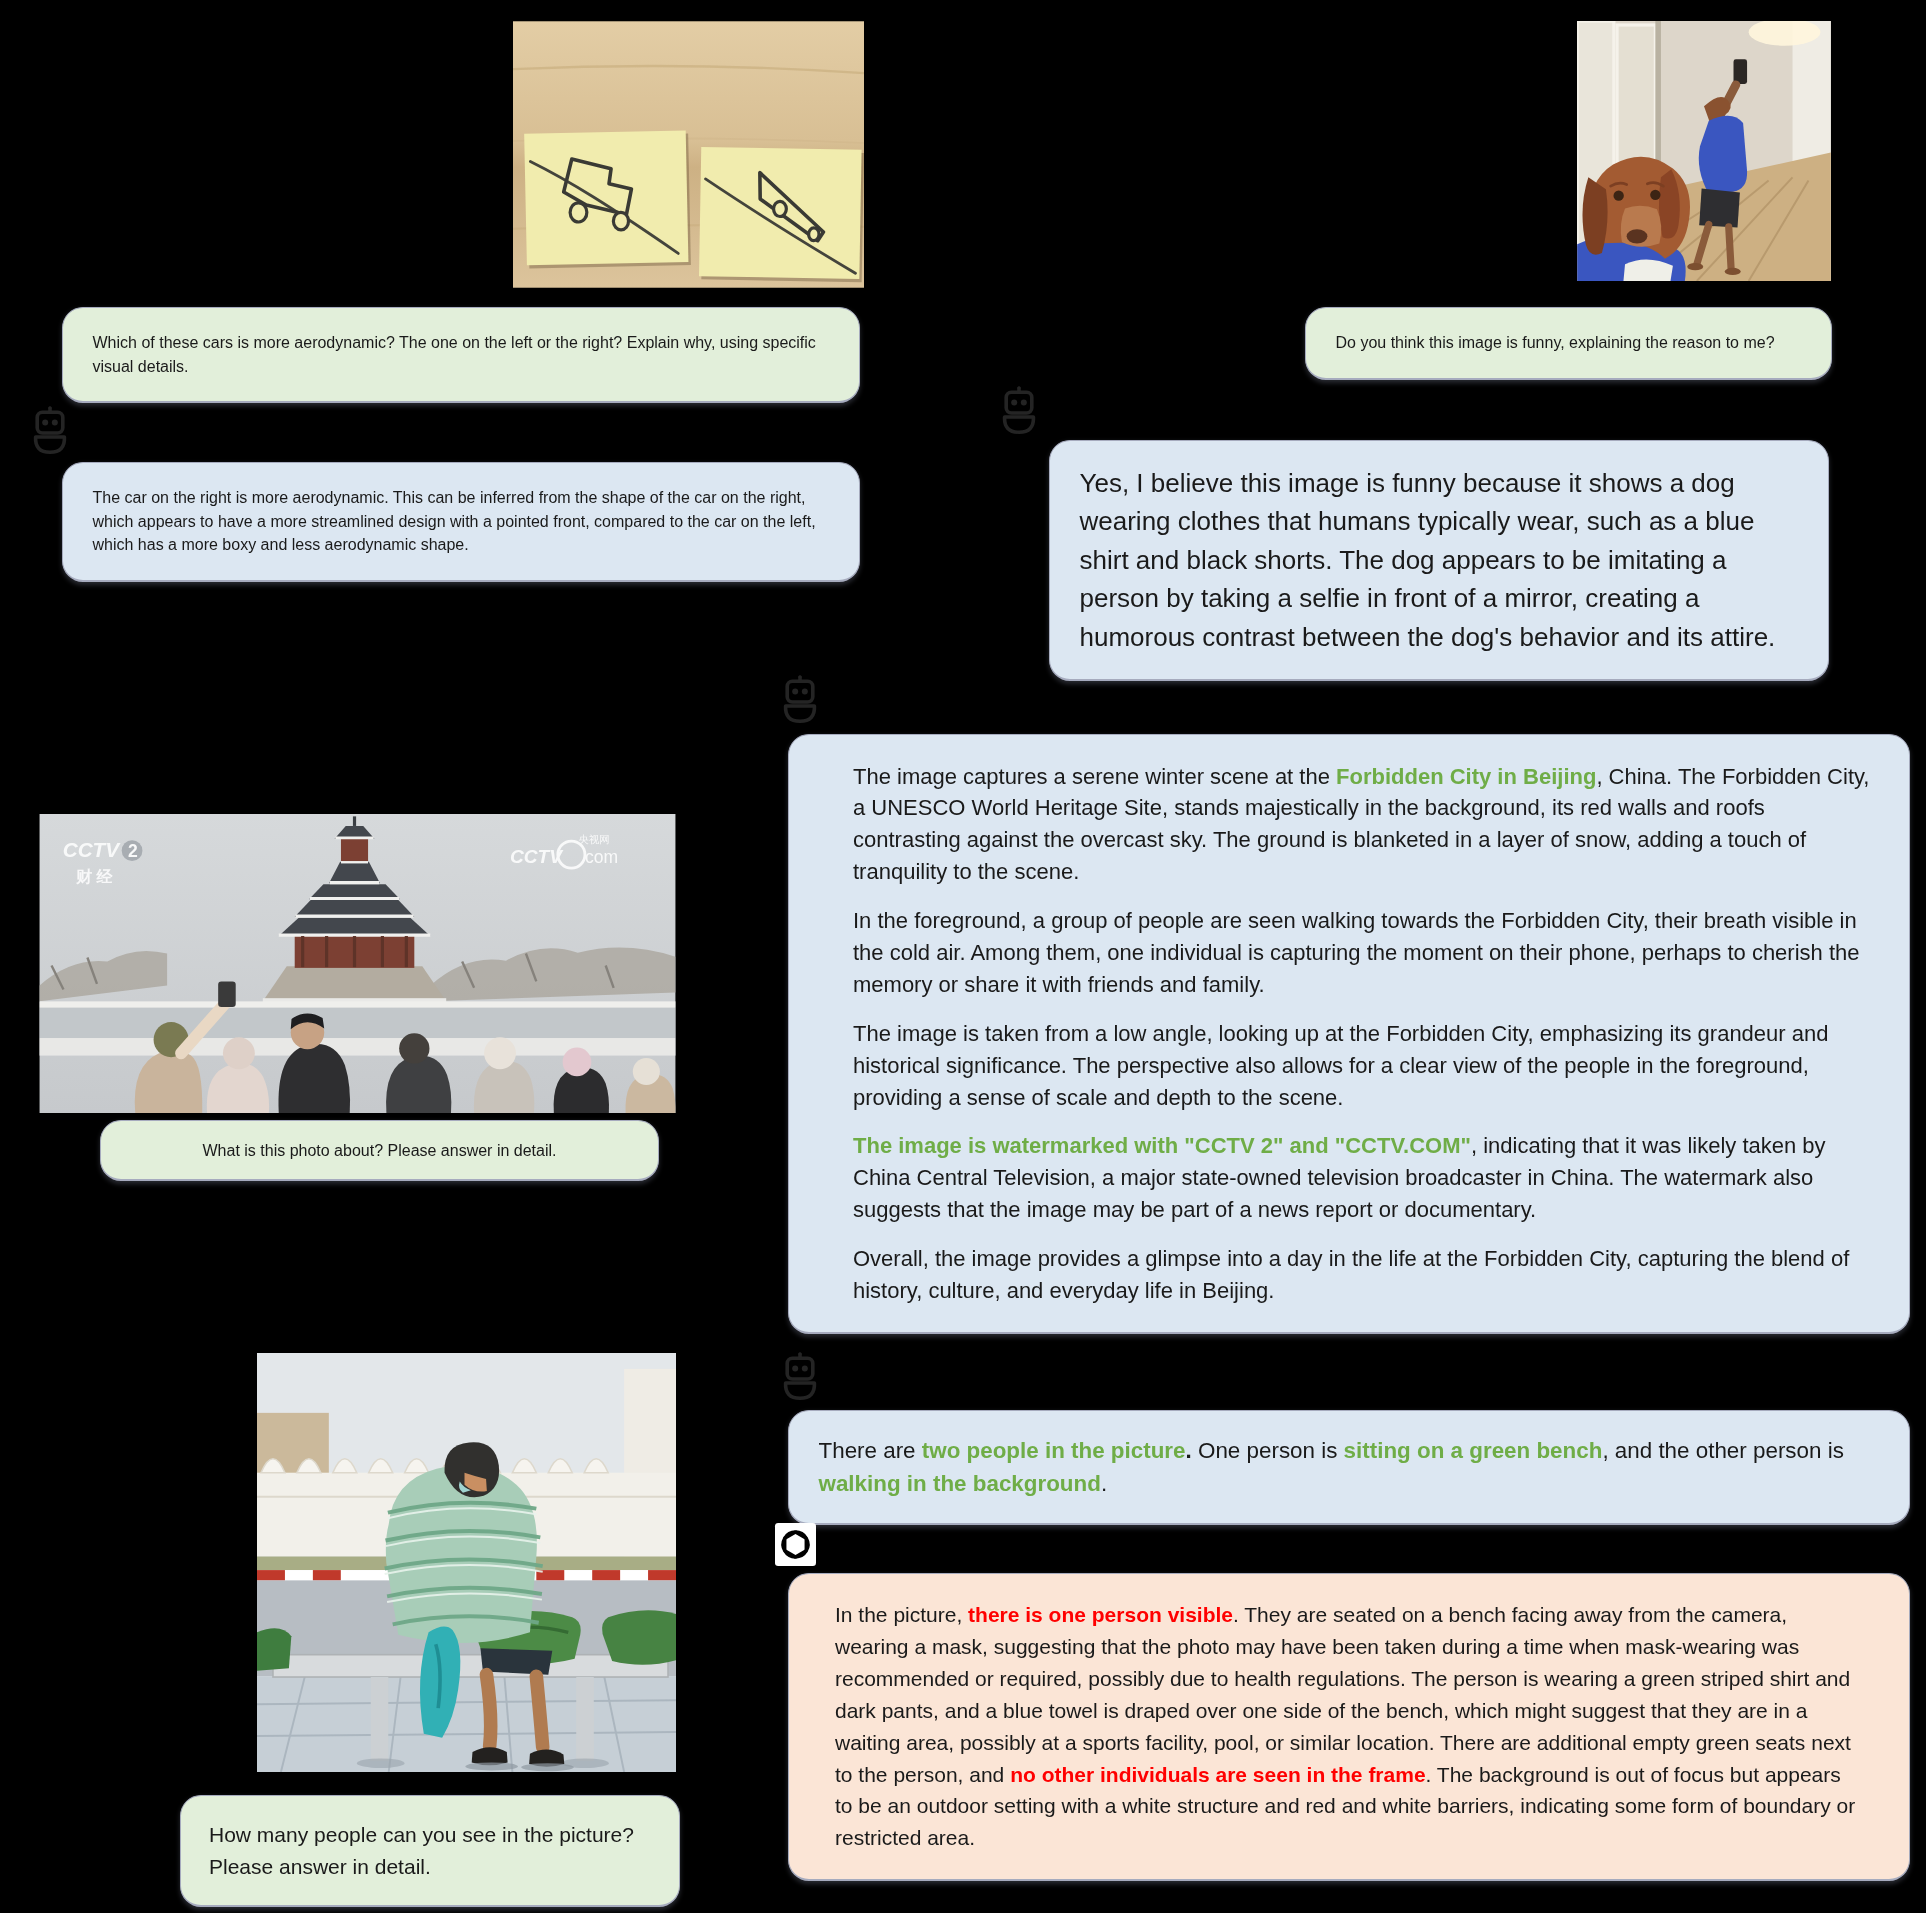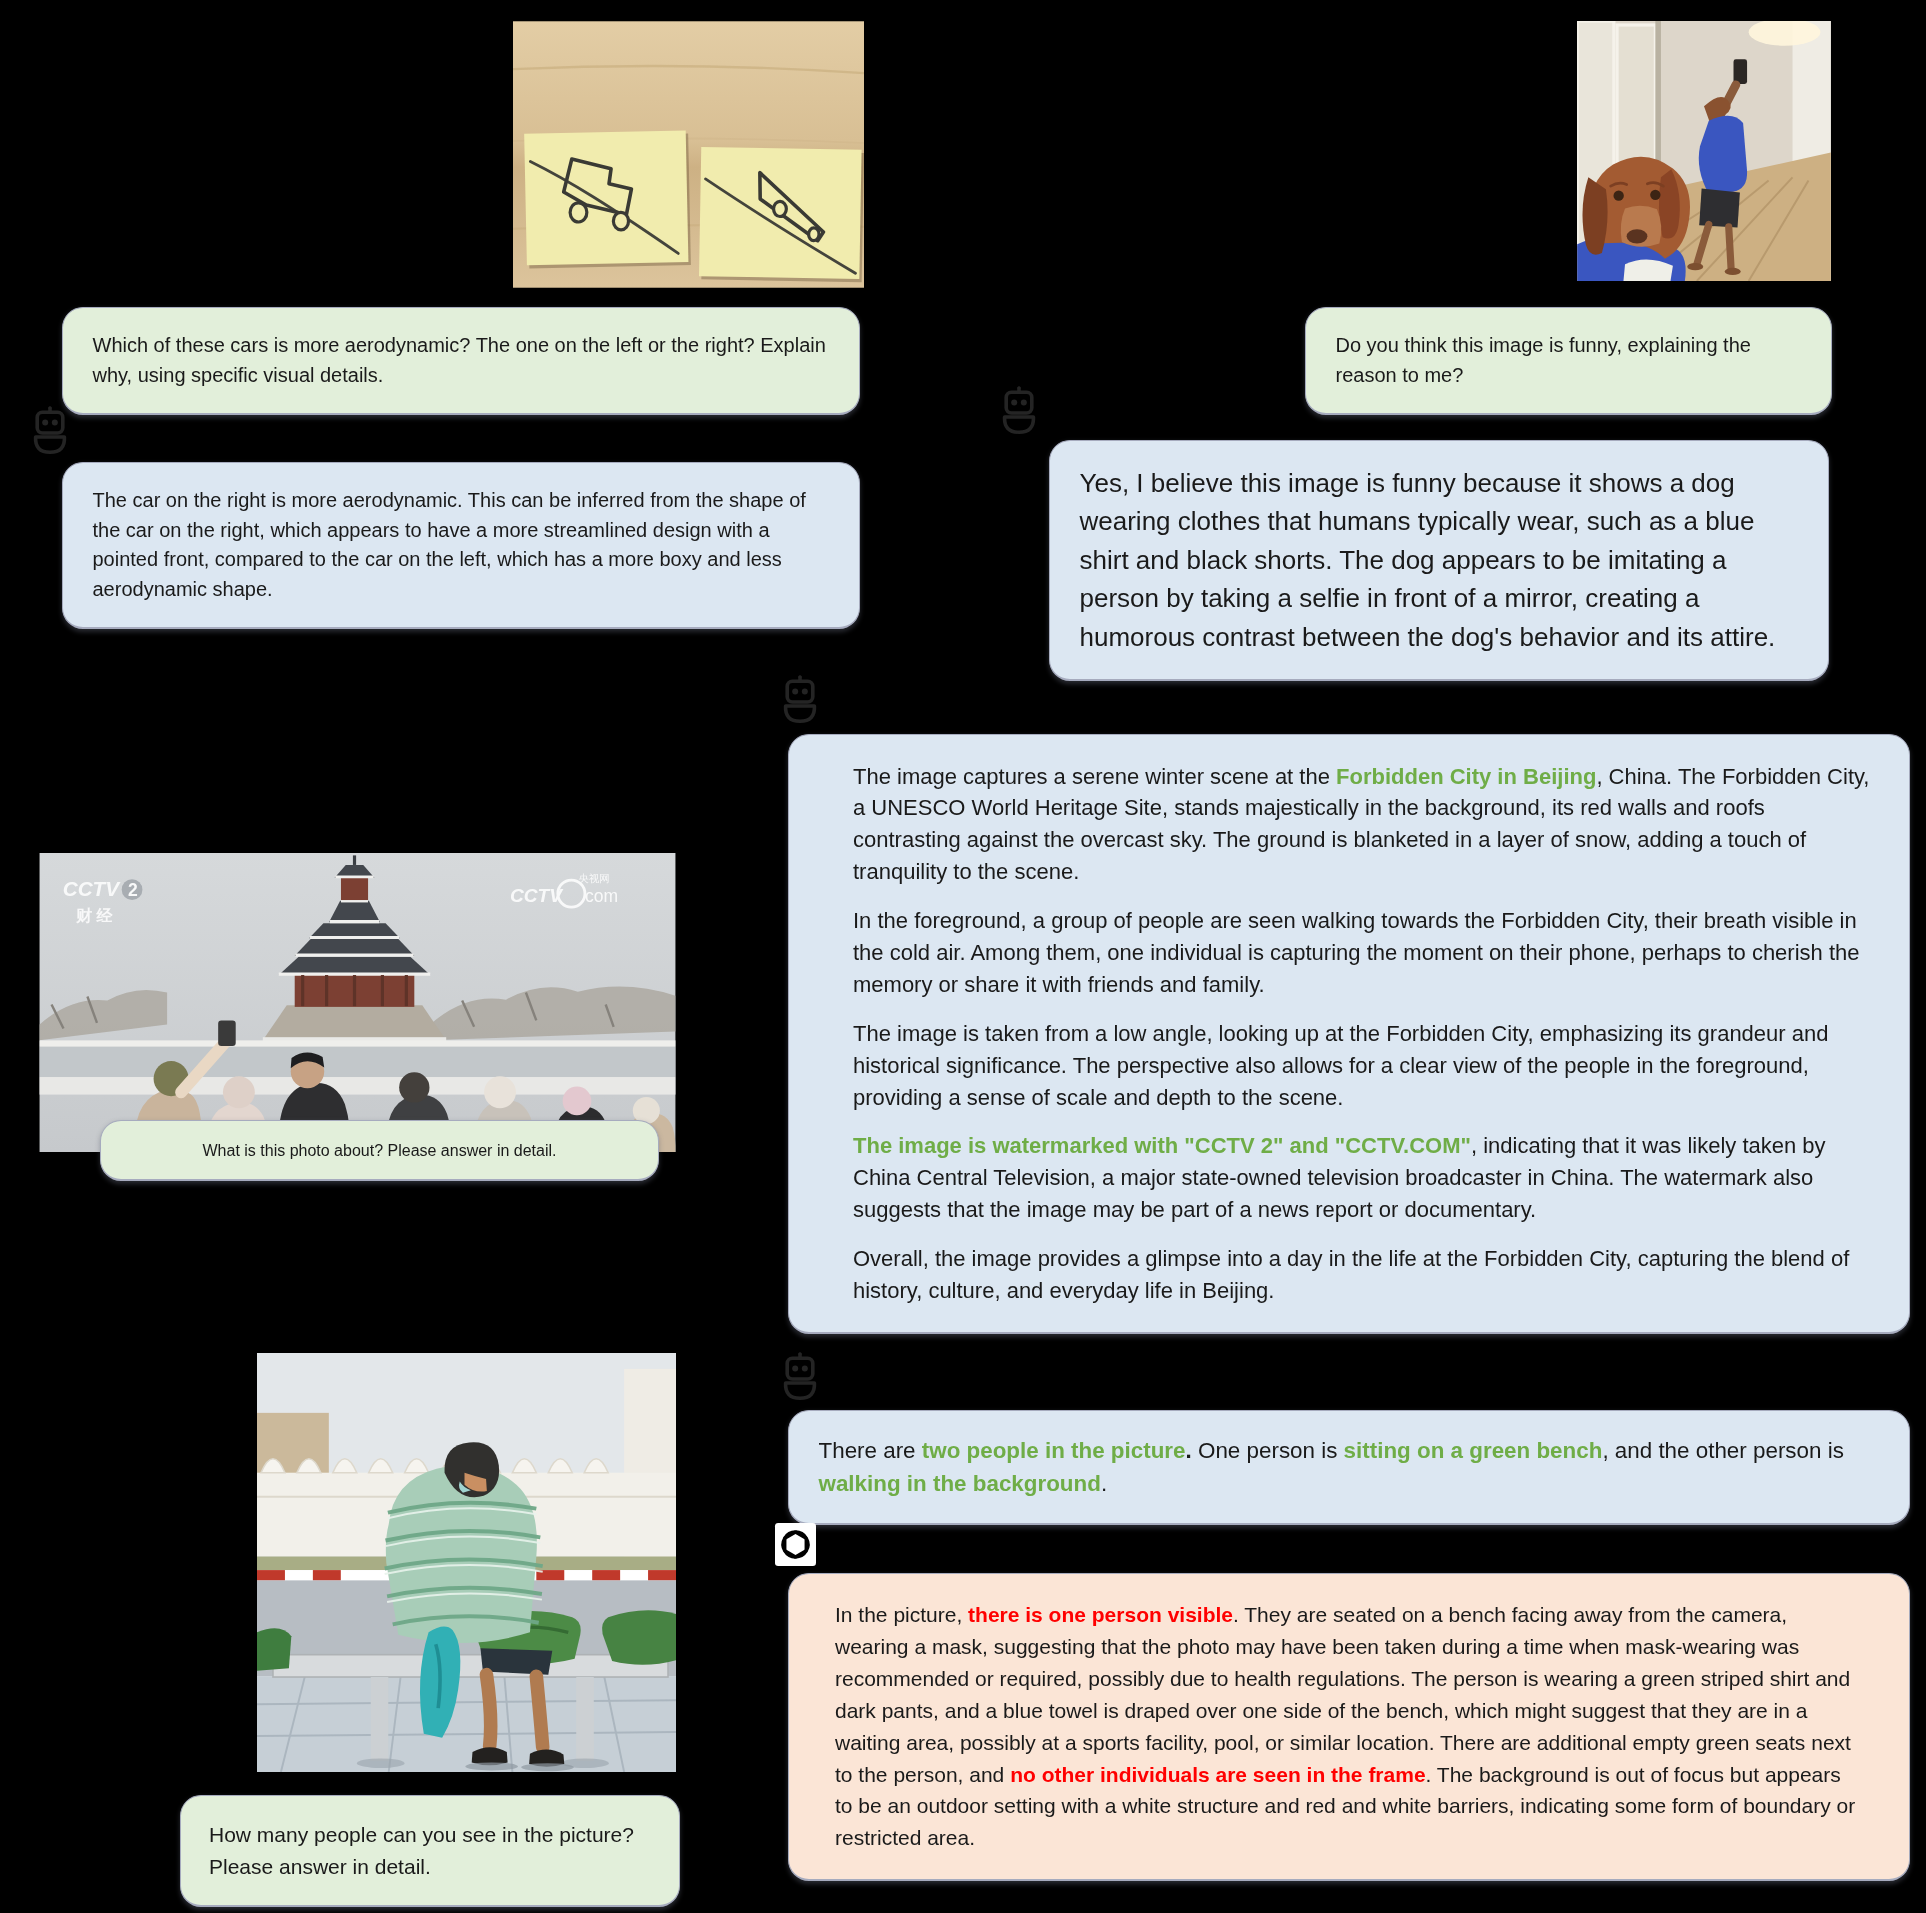--- a/index.html
+++ b/index.html
@@ -4,21 +4,21 @@
 <style>
   html,body{margin:0;padding:0;background:#000;}
   #canvas{position:relative;width:1926px;height:1913px;background:#000;overflow:hidden;
           font-family:"Liberation Sans", sans-serif;color:#1a1a1a;}
   .abs{position:absolute;}
   .bubble{position:absolute;border:1.6px solid #a6abbe;border-bottom-width:2.8px;border-radius:21px;
           box-sizing:border-box;box-shadow:0 2.4px 5.6px rgba(90,95,110,0.45);}
   .q{background:#e2efda;}
   .a{background:#dce7f2;}
   .gpt{background:#fbe5d6;}
-  .btxt{padding:23px 29.5px;font-size:20px;line-height:1.48;}
+  .btxt{padding:23px 29.5px;font-size:16px;line-height:1.48;}
   .q3t{padding:17.6px 24px;font-size:16px;line-height:1.45;text-align:center;}
   .q4t{padding:23px 28px;font-size:21px;line-height:1.5;}
   .a3t{padding:25.5px 32px;font-size:22px;line-height:1.45;}
   .a3t p{margin:0 0 17px 0;}
   .a3t p:last-child{margin-bottom:0;}
   .a5t{padding:25px 46px;font-size:21px;line-height:1.52;}
   .hl-green{color:#6fad47;font-weight:bold;}
   .hl-red{color:#ff0000;font-weight:bold;}
   .hl-bold{font-weight:bold;}
   .icon-box{position:absolute;}
@@ -139,21 +139,21 @@
         <circle cx="62" cy="44" r="7.5" fill="#242424" stroke="none"></circle>
         <path d="M14,80 h72 q2,38 -36,38 q-38,0 -36,-38 Z"></path>
       </g>
     </svg>
   </div>
 
   <div class="bubble a" style="left:1049px;top:440px;width:780px;">
     <div class="btxt" style="font-size:26px;"><span>Yes, I believe this image is funny because it shows a dog wearing clothes that humans typically wear, such as a blue shirt and black shorts. The dog appears to be imitating a person by taking a selfie in front of a mirror, creating a humorous contrast between the dog's behavior and its attire.</span></div>
   </div>
 
-  <div class="abs" style="left:39px;top:853px;width:637px;height:299px;">
+  <div class="abs" style="left:39px;top:814px;width:637px;height:299px;">
     <svg width="637" height="299" viewBox="0 0 1595 750">
       <defs>
         <linearGradient id="sky" x1="0" y1="0" x2="0" y2="1">
           <stop offset="0" stop-color="#d6d9db"></stop>
             <stop offset="1" stop-color="#c6c9cc"></stop>
         </linearGradient>
       </defs>
       <rect width="1595" height="750" fill="url(#sky)"></rect>
 
       <g opacity="0.75">

